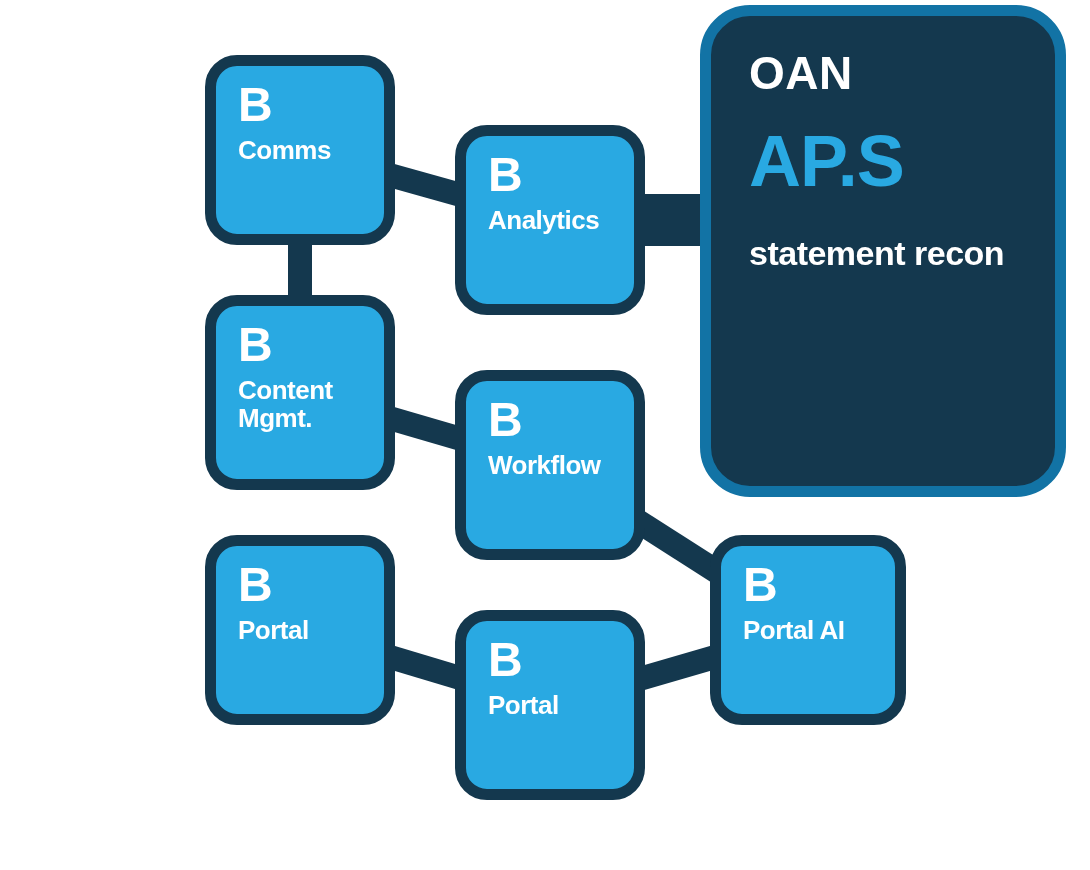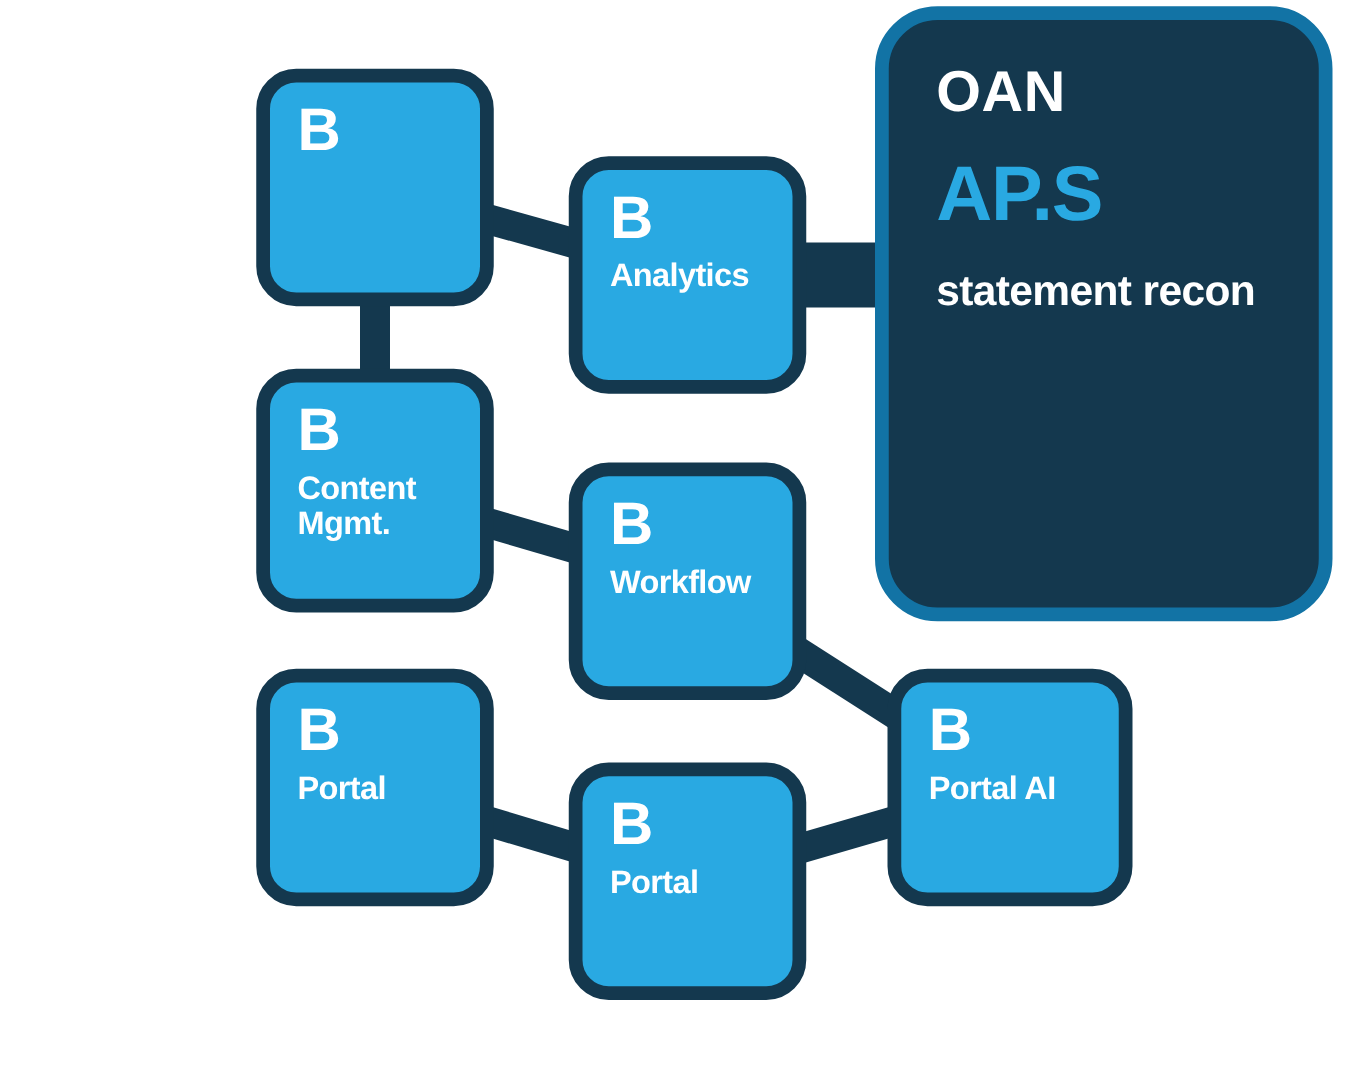--- a/index.html
+++ b/index.html
@@ -70,53 +70,54 @@
   }
   .hub .eyebrow {
     display: block;
     font-size: 46px;
     font-weight: bold;
     line-height: 1.1;
     letter-spacing: 0.5px;
   }
   .hub .title {
     display: block;
-    font-size: 62px;
+    font-size: 72px;
     font-weight: bold;
     line-height: 1.0;
     margin-top: 26px;
     color: var(--accent, #29A9E2);
     letter-spacing: -1px;
   }
   .hub .subtitle {
     display: block;
     font-size: 34px;
     font-weight: bold;
     line-height: 1.1;
-    margin-top: 28px;
+    margin-top: 38px;
     letter-spacing: -0.5px;
   }
 </style>
 </head>
 <body>
 
 <div class="canvas">
 
   <svg id="edges" xmlns="http://www.w3.org/2000/svg">
       <line x1="300" y1="150" x2="550" y2="220" stroke="#14384E" stroke-width="24"></line>
       <line x1="300" y1="150" x2="300" y2="392" stroke="#14384E" stroke-width="24"></line>
       <line x1="550" y1="220" x2="790" y2="220" stroke="#14384E" stroke-width="52"></line>
       <line x1="300" y1="392" x2="550" y2="465" stroke="#14384E" stroke-width="24"></line>
       <line x1="550" y1="465" x2="808" y2="630" stroke="#14384E" stroke-width="24"></line>
       <line x1="300" y1="630" x2="550" y2="705" stroke="#14384E" stroke-width="24"></line>
       <line x1="550" y1="705" x2="808" y2="630" stroke="#14384E" stroke-width="24"></line>
     </svg>
 
   <div class="node node-comms">
     <span class="initial">B</span>
+    <span class="label">Comms</span>
   </div>
 
   <div class="node node-analytics">
     <span class="initial">B</span>
     <span class="label">Analytics</span>
   </div>
 
   <div class="node node-content-mgmt">
     <span class="initial">B</span>
     <span class="label">Content Mgmt.</span>

